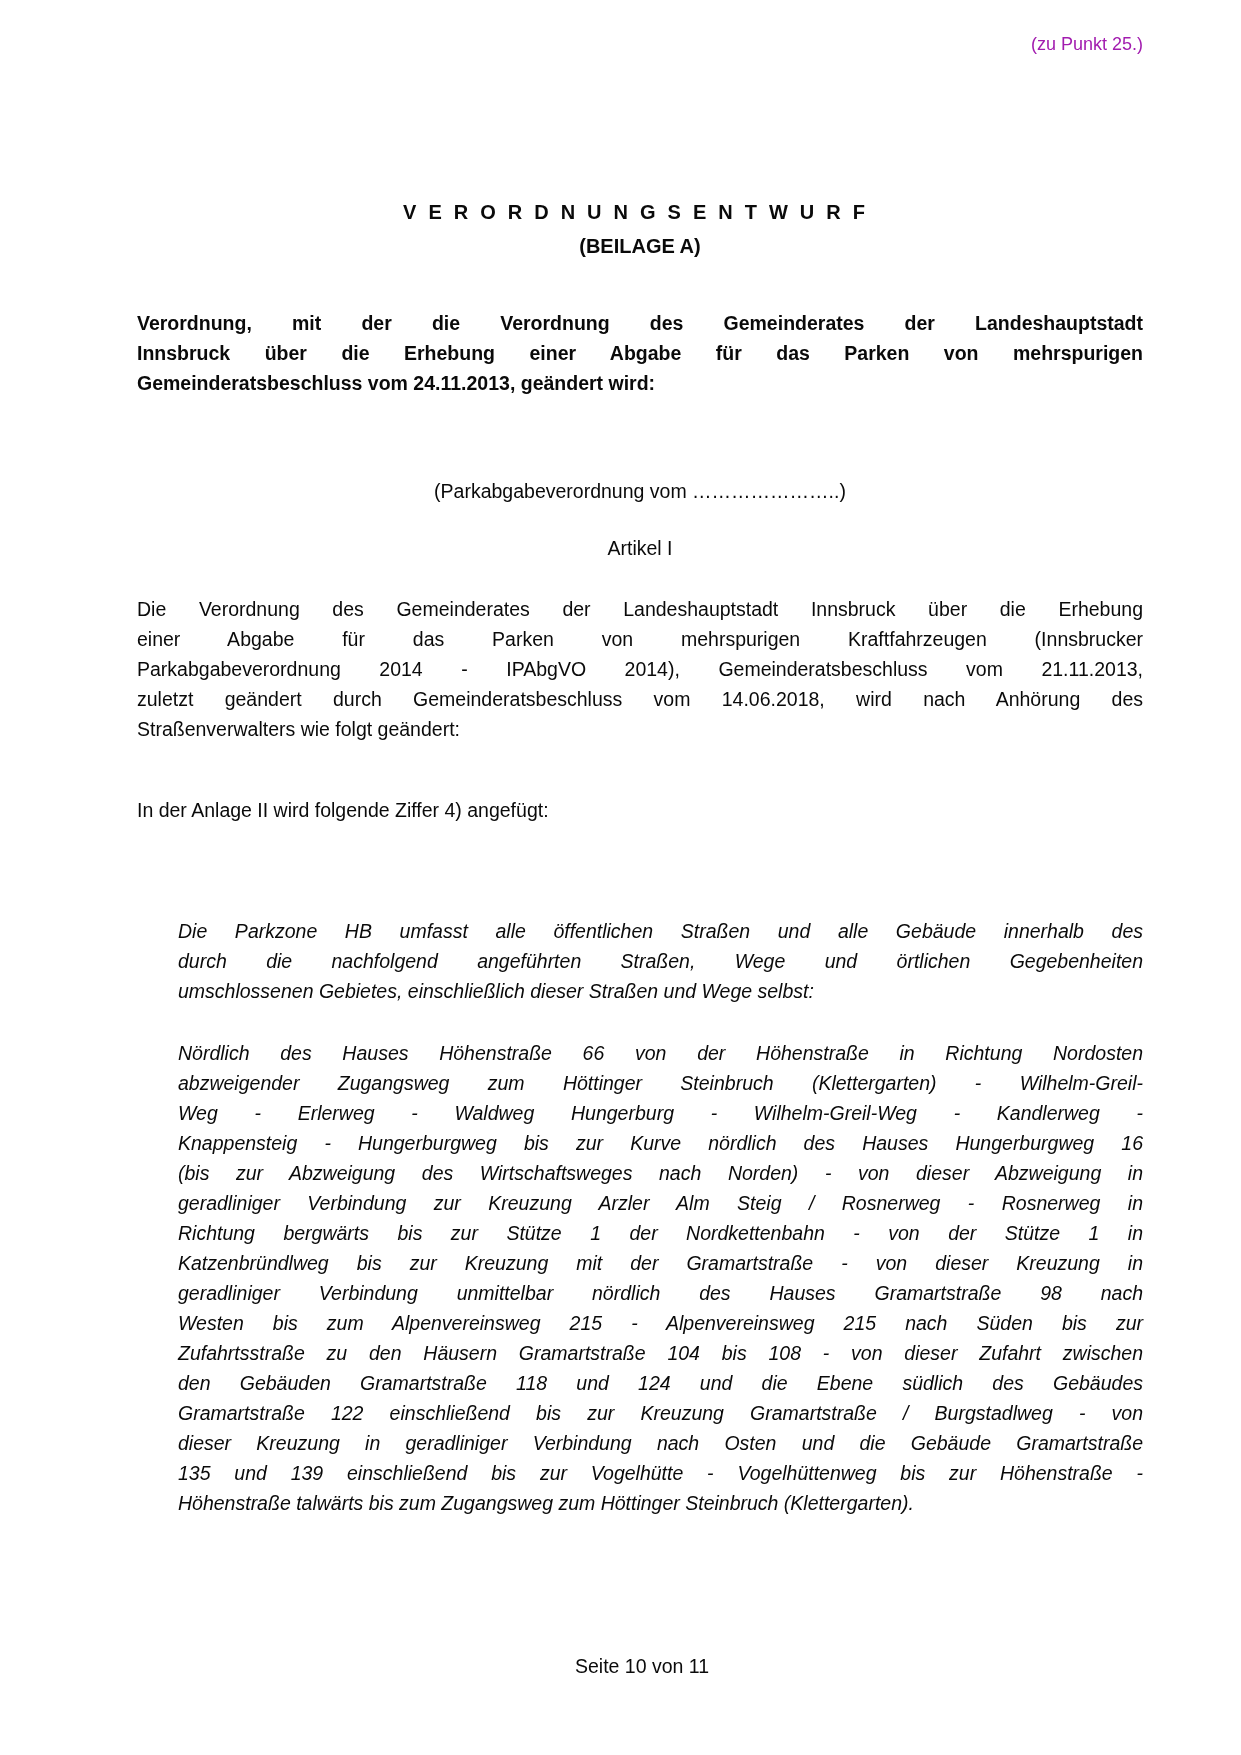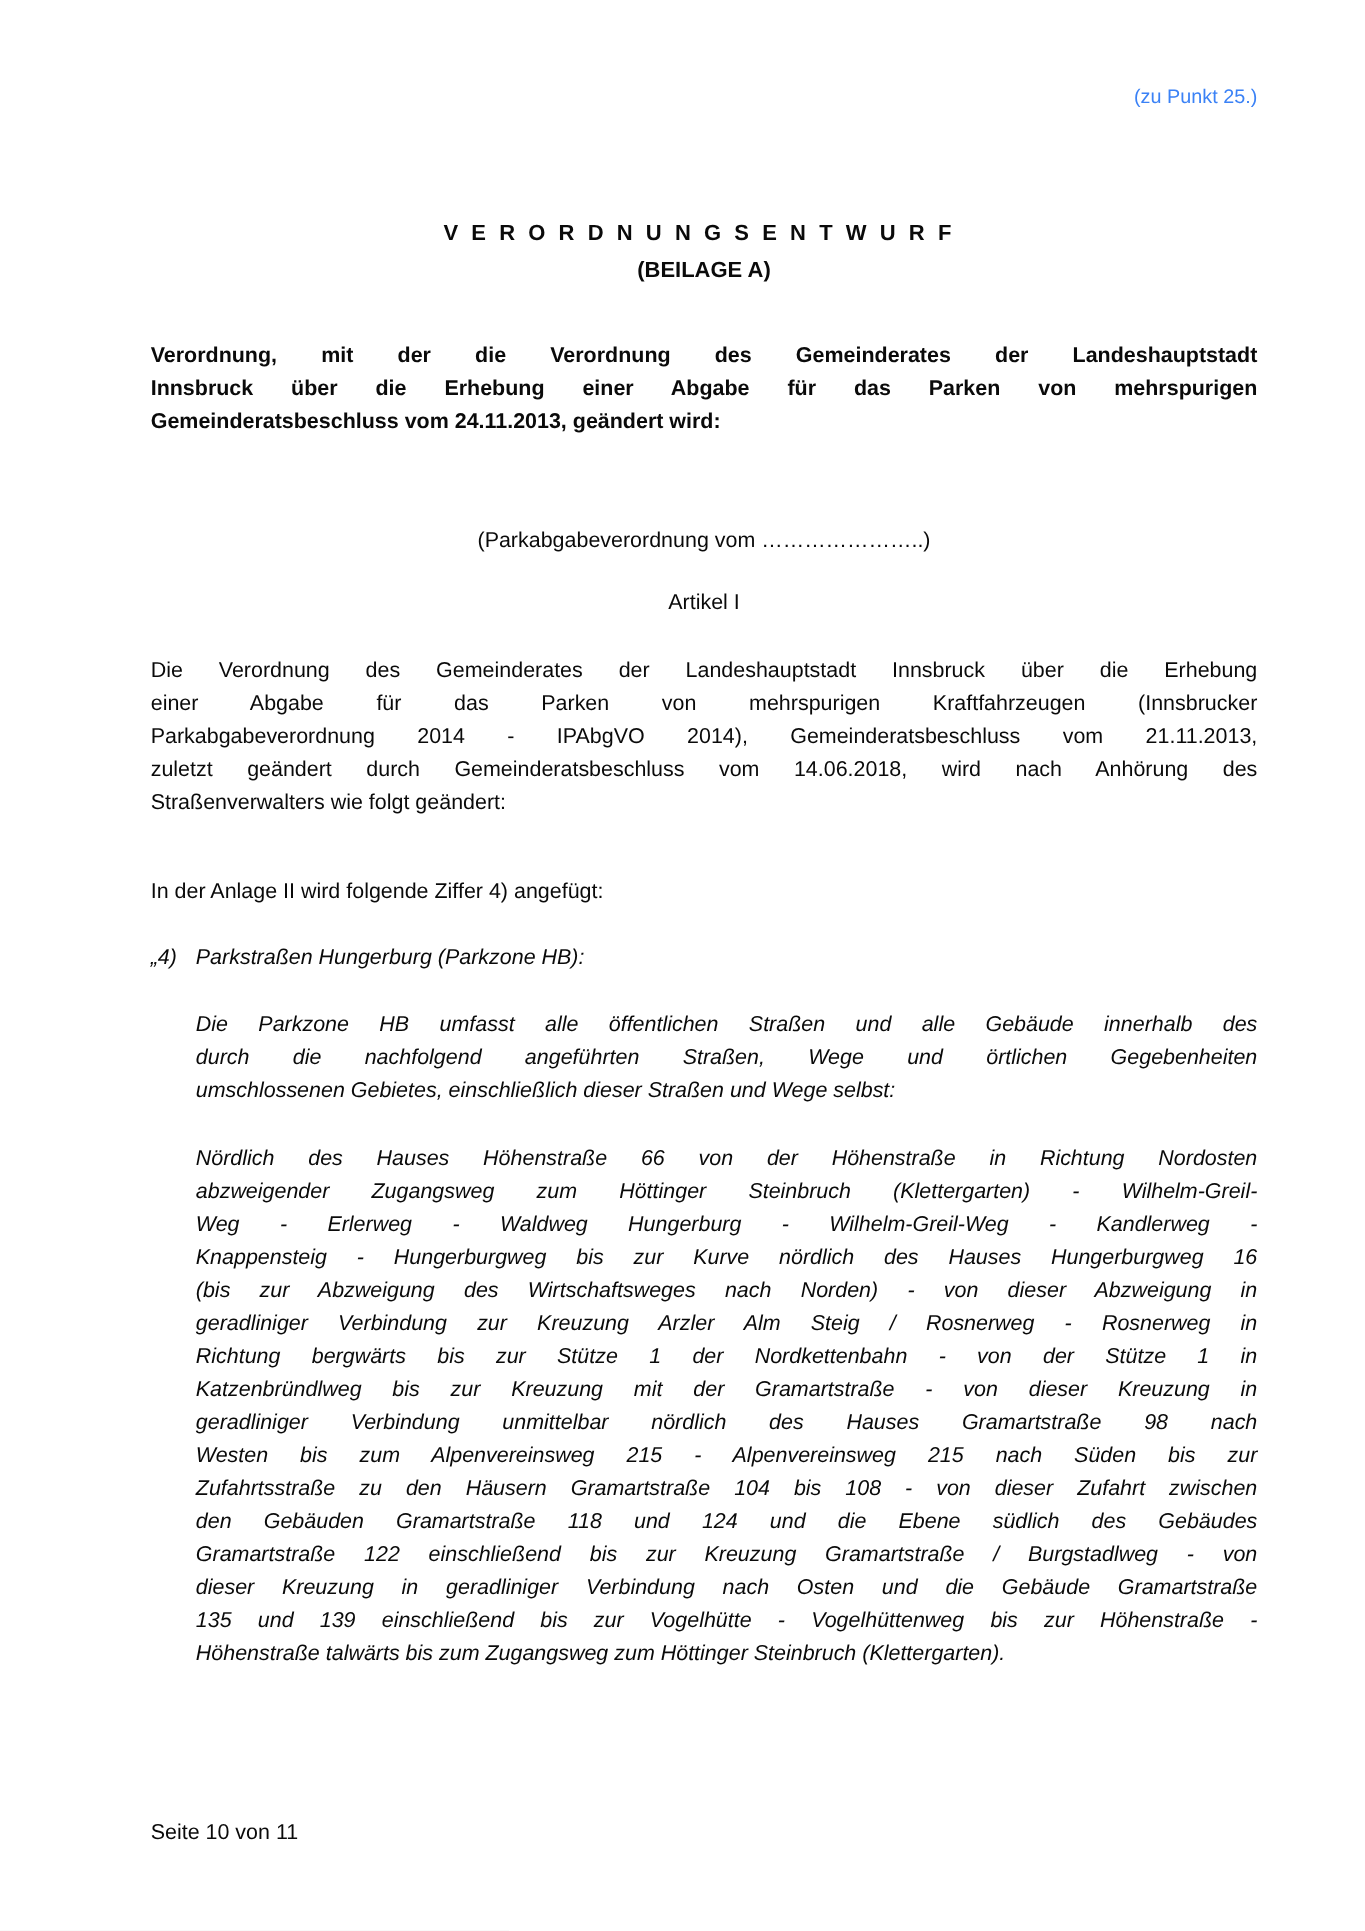--- a/index.html
+++ b/index.html
@@ -53,29 +53,30 @@
   .ital { font-style: italic; }
   .centerline { text-align: center; line-height: 30px; }
   .single { line-height: 30px; }
   .clause-head { line-height: 30px; font-style: italic; }
   .clause-marker { display: inline-block; width: 41px; }
   .footer-line {
     position: absolute;
     left: 137px;
     width: 1010px;
     top: 1651px;
+    text-align: center;
     line-height: 30px;
   }
 </style>
 </head>
 <body>
 
 <div class="doc">
 
-  <div class="corner-note" style="color: #3b82f6; margin-top: 44px;">(zu Punkt 25.)</div>
+  <div class="corner-note" style="color: #a21caf;">(zu Punkt 25.)</div>
 
   <div class="block title-main">VERORDNUNGSENTWURF</div>
 
   <div class="block title-sub">(BEILAGE A)</div>
 
   <div class="block para bold" style="top: 308px;">
       <div class="jl">Verordnung, mit der die Verordnung des Gemeinderates der Landeshauptstadt</div>
       <div class="jl">Innsbruck über die Erhebung einer Abgabe für das Parken von mehrspurigen</div>
       <div class="jl jl-last">Gemeinderatsbeschluss vom 24.11.2013, geändert wird:</div>
     </div>
@@ -87,23 +88,20 @@
   <div class="block para" style="top: 594px;">
       <div class="jl">Die Verordnung des Gemeinderates der Landeshauptstadt Innsbruck über die Erhebung</div>
       <div class="jl">einer Abgabe für das Parken von mehrspurigen Kraftfahrzeugen (Innsbrucker</div>
       <div class="jl">Parkabgabeverordnung 2014 - IPAbgVO 2014), Gemeinderatsbeschluss vom 21.11.2013,</div>
       <div class="jl">zuletzt geändert durch Gemeinderatsbeschluss vom 14.06.2018, wird nach Anhörung des</div>
       <div class="jl jl-last">Straßenverwalters wie folgt geändert:</div>
     </div>
 
   <div class="block single" style="top: 795px;">In der Anlage II wird folgende Ziffer 4) angefügt:</div>
 
-  <div class="block clause-head" style="top: 855px;">
-    <span class="clause-marker">„4)</span><span>Parkstraßen Hungerburg (Parkzone HB):</span>
-  </div>
 
   <div class="block-indent para ital" style="top: 916px;">
       <div class="jl">Die Parkzone HB umfasst alle öffentlichen Straßen und alle Gebäude innerhalb des</div>
       <div class="jl">durch die nachfolgend angeführten Straßen, Wege und örtlichen Gegebenheiten</div>
       <div class="jl jl-last">umschlossenen Gebietes, einschließlich dieser Straßen und Wege selbst:</div>
     </div>
 
   <div class="block-indent para ital" style="top: 1038px;">
       <div class="jl">Nördlich des Hauses Höhenstraße 66 von der Höhenstraße in Richtung Nordosten</div>
       <div class="jl">abzweigender Zugangsweg zum Höttinger Steinbruch (Klettergarten) - Wilhelm-Greil-</div>

